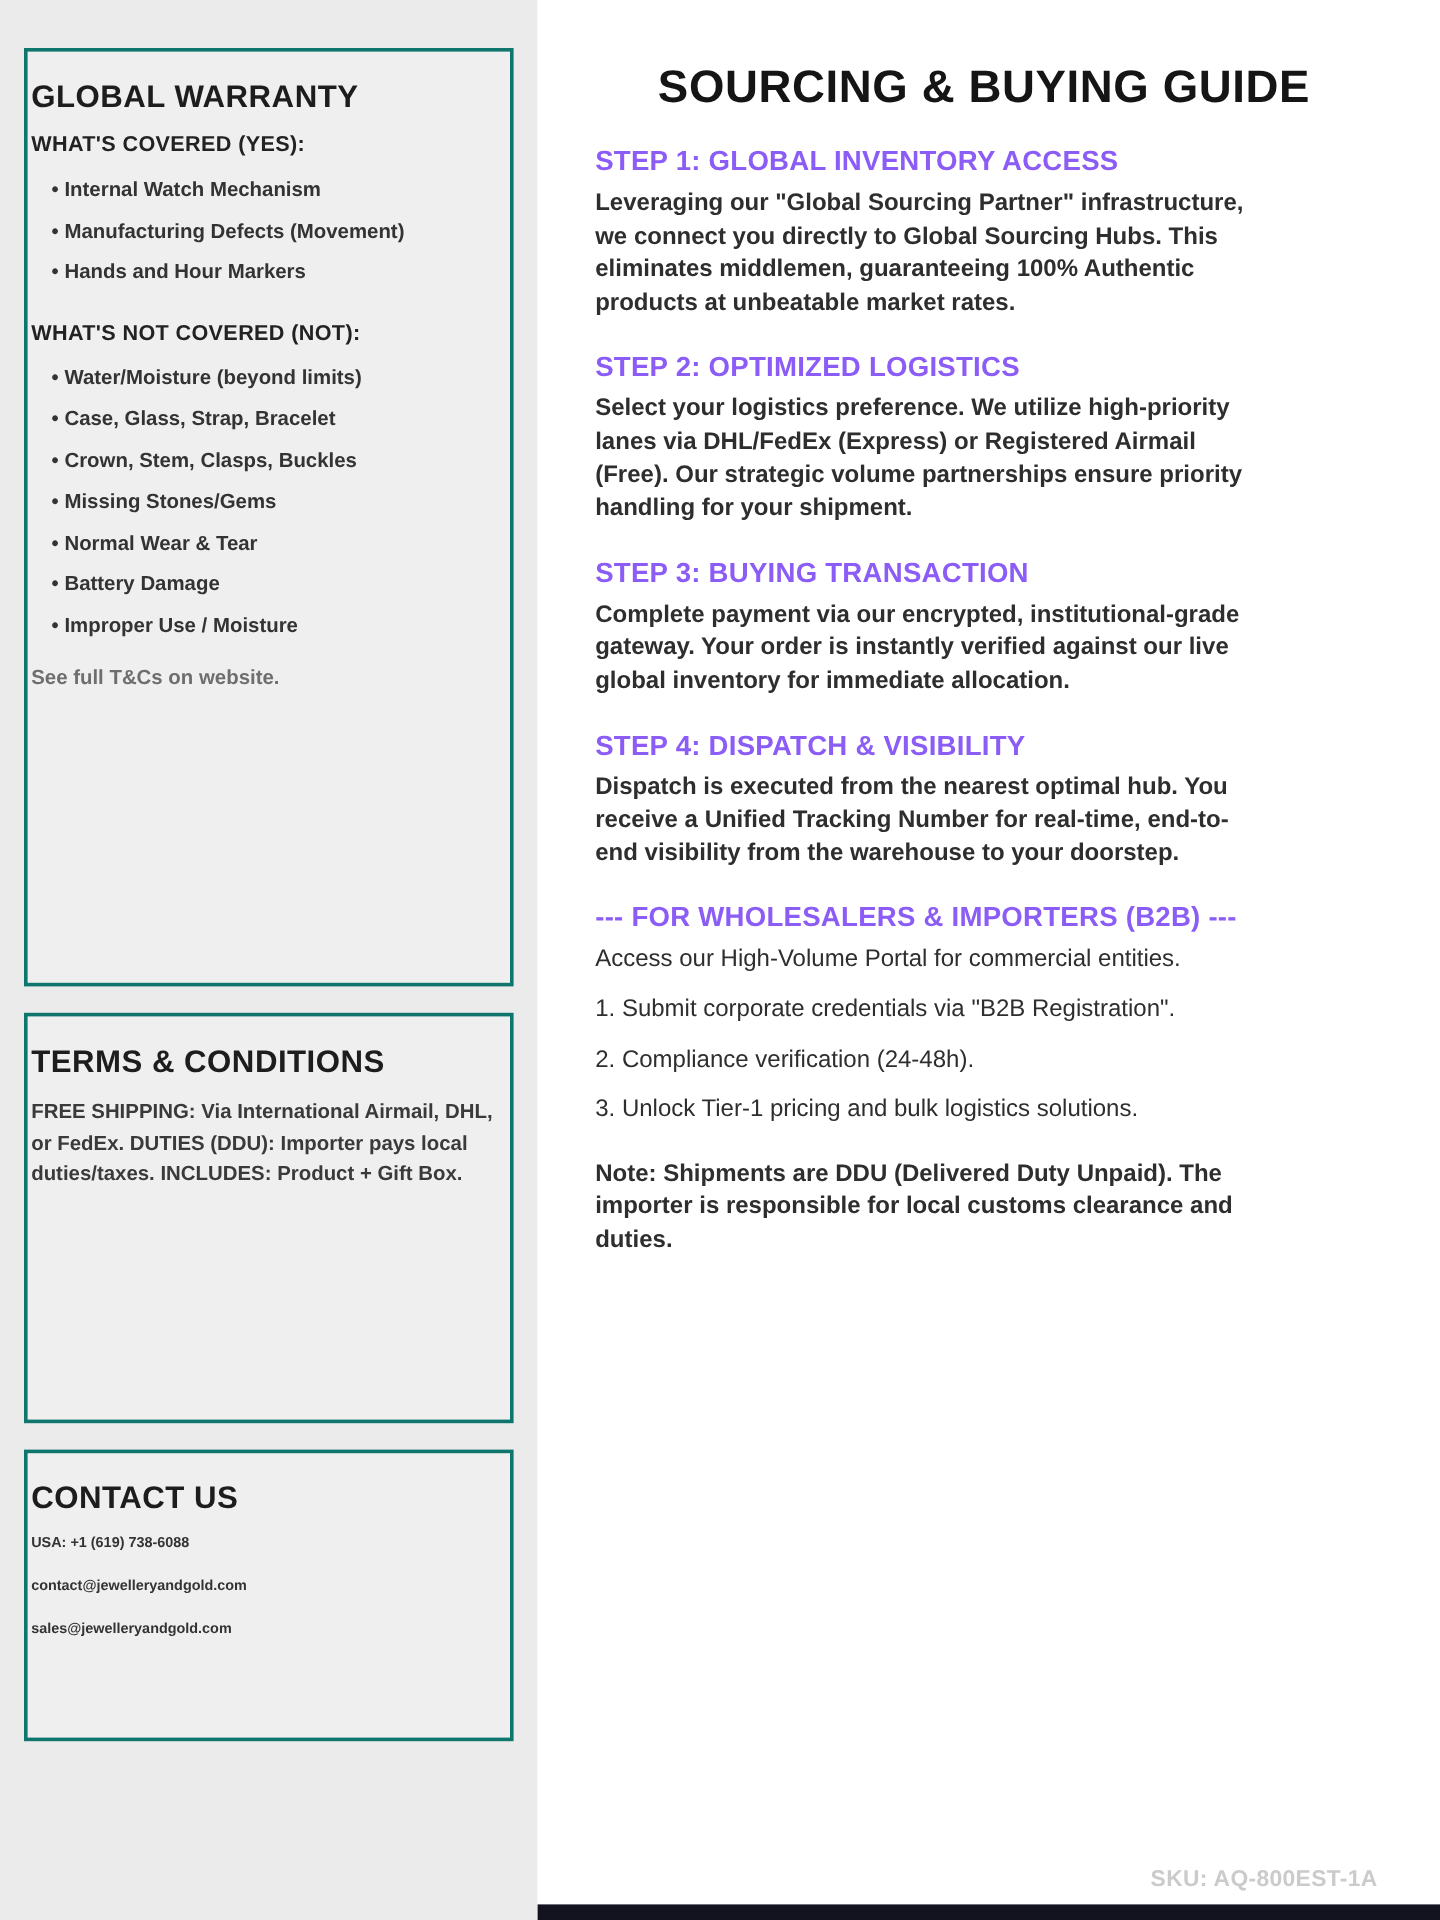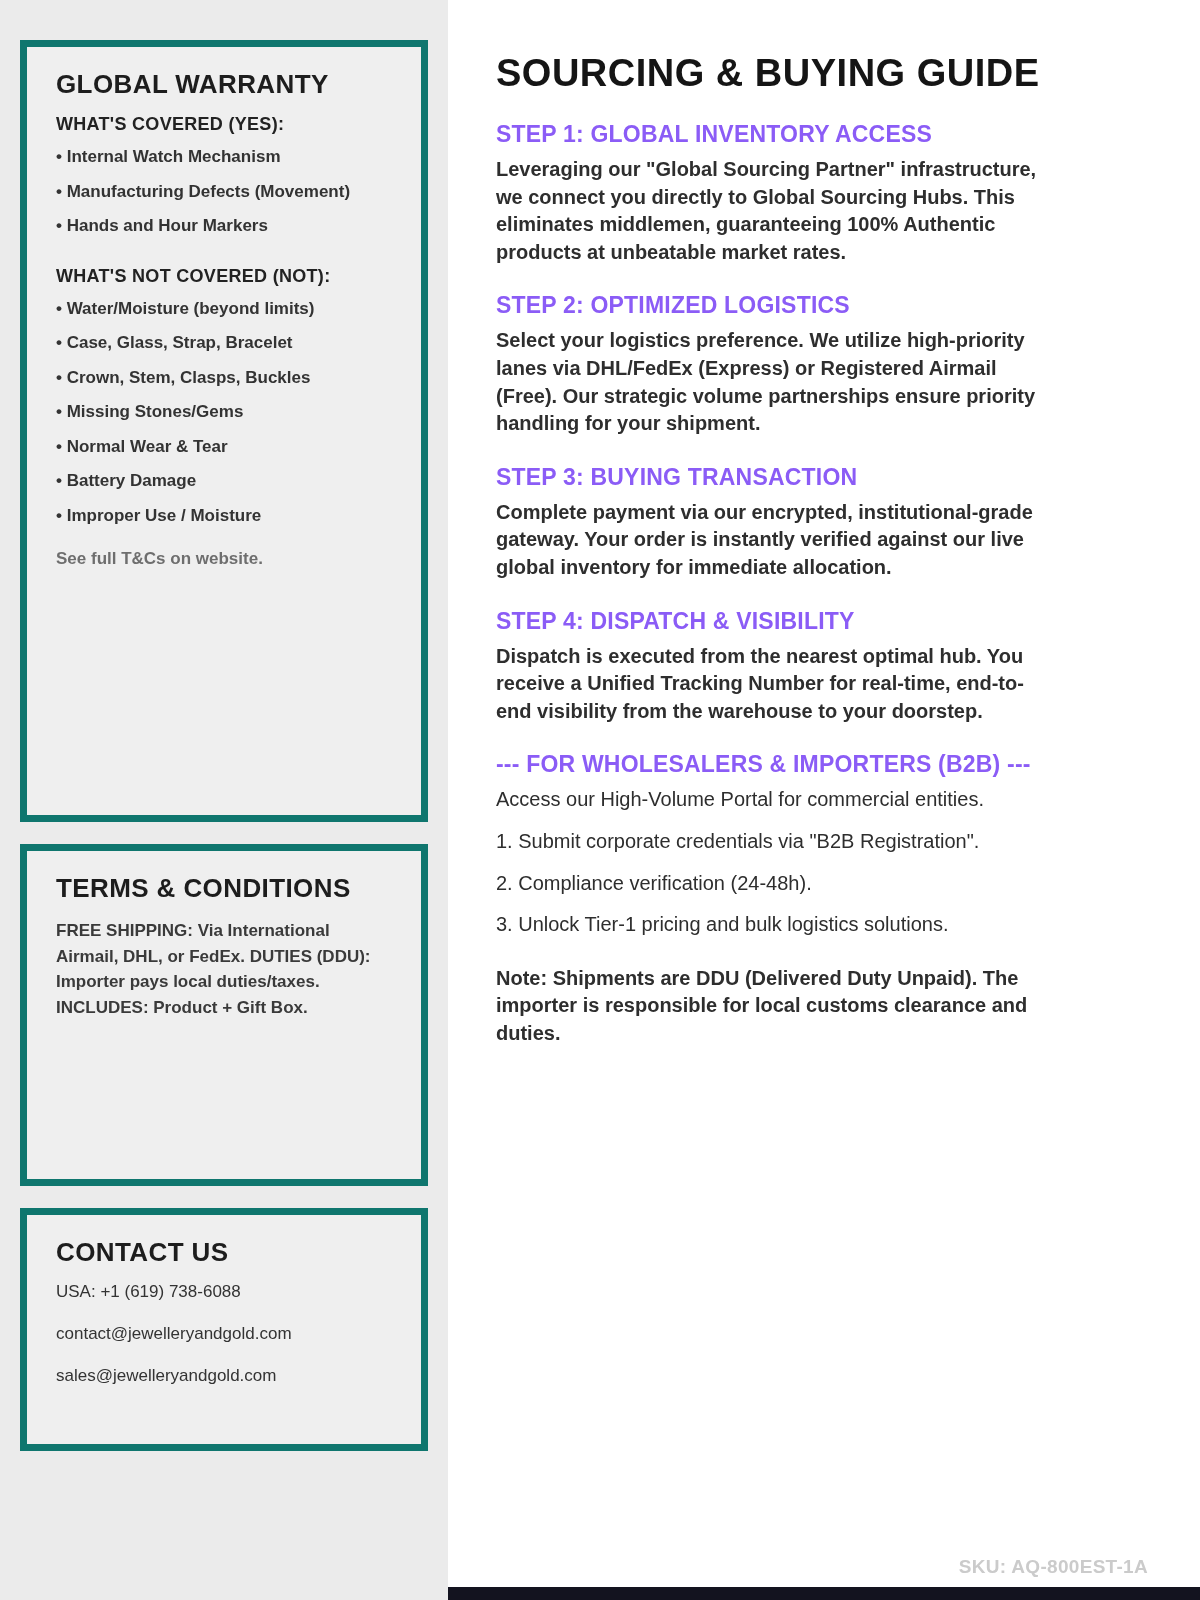--- a/index.html
+++ b/index.html
@@ -22,24 +22,24 @@
     width: 448px;
     min-width: 448px;
     background: #ebebeb;
     box-sizing: border-box;
     padding: 40px 20px 20px 20px;
     display: flex;
     flex-direction: column;
     gap: 22px;
   }
   .side-box {
-    border: 7px solid #0f766e;
+    border: 3px solid #0f766e;
     background: #efefef;
     box-sizing: border-box;
-    padding: 22px 29px;
+    padding: 22px 3px;
   }
   .box-warranty { min-height: 782px; }
   .box-terms    { min-height: 342px; }
   .box-contact  { min-height: 243px; }
 
   .side-title {
     font-size: 26px;
     font-weight: bold;
     color: #1d1d1d;
     letter-spacing: 0.4px;
@@ -48,21 +48,21 @@
   .side-subtitle {
     font-size: 18px;
     font-weight: bold;
     color: #222222;
     letter-spacing: 0.3px;
     margin: 0 0 12px 0;
   }
   .side-subtitle.second { margin-top: 30px; }
   ul.bullet-list {
     list-style: none;
-    margin: 0;
+    margin: 17px;
     padding: 0;
   }
   ul.bullet-list li {
     font-size: 17px;
     font-weight: bold;
     color: #333333;
     margin: 0 0 15px 0;
     line-height: 1.15;
   }
   ul.bullet-list li::before {
@@ -76,36 +76,36 @@
     color: #6e6e6e;
   }
   .side-body {
     font-size: 17px;
     font-weight: bold;
     color: #3a3a3a;
     line-height: 1.5;
     margin: 0;
   }
   .contact-line {
-    font-size: 17px;
-    font-weight: normal;
+    font-size: 12px;
+    font-weight: bold;
     color: #333333;
     margin: 0 0 22px 0;
   }
 
   
   .main {
     flex: 1;
     position: relative;
     background: #ffffff;
     box-sizing: border-box;
     padding: 52px 56px 0 48px;
   }
   .main-title {
-    text-align: left;
+    text-align: center;
     font-size: 38px;
     font-weight: bold;
     letter-spacing: 0.5px;
     color: #151515;
     margin: 0 0 0 0;
   }
   .step-heading {
     font-size: 23px;
     font-weight: bold;
     color: #8b5cf6;

